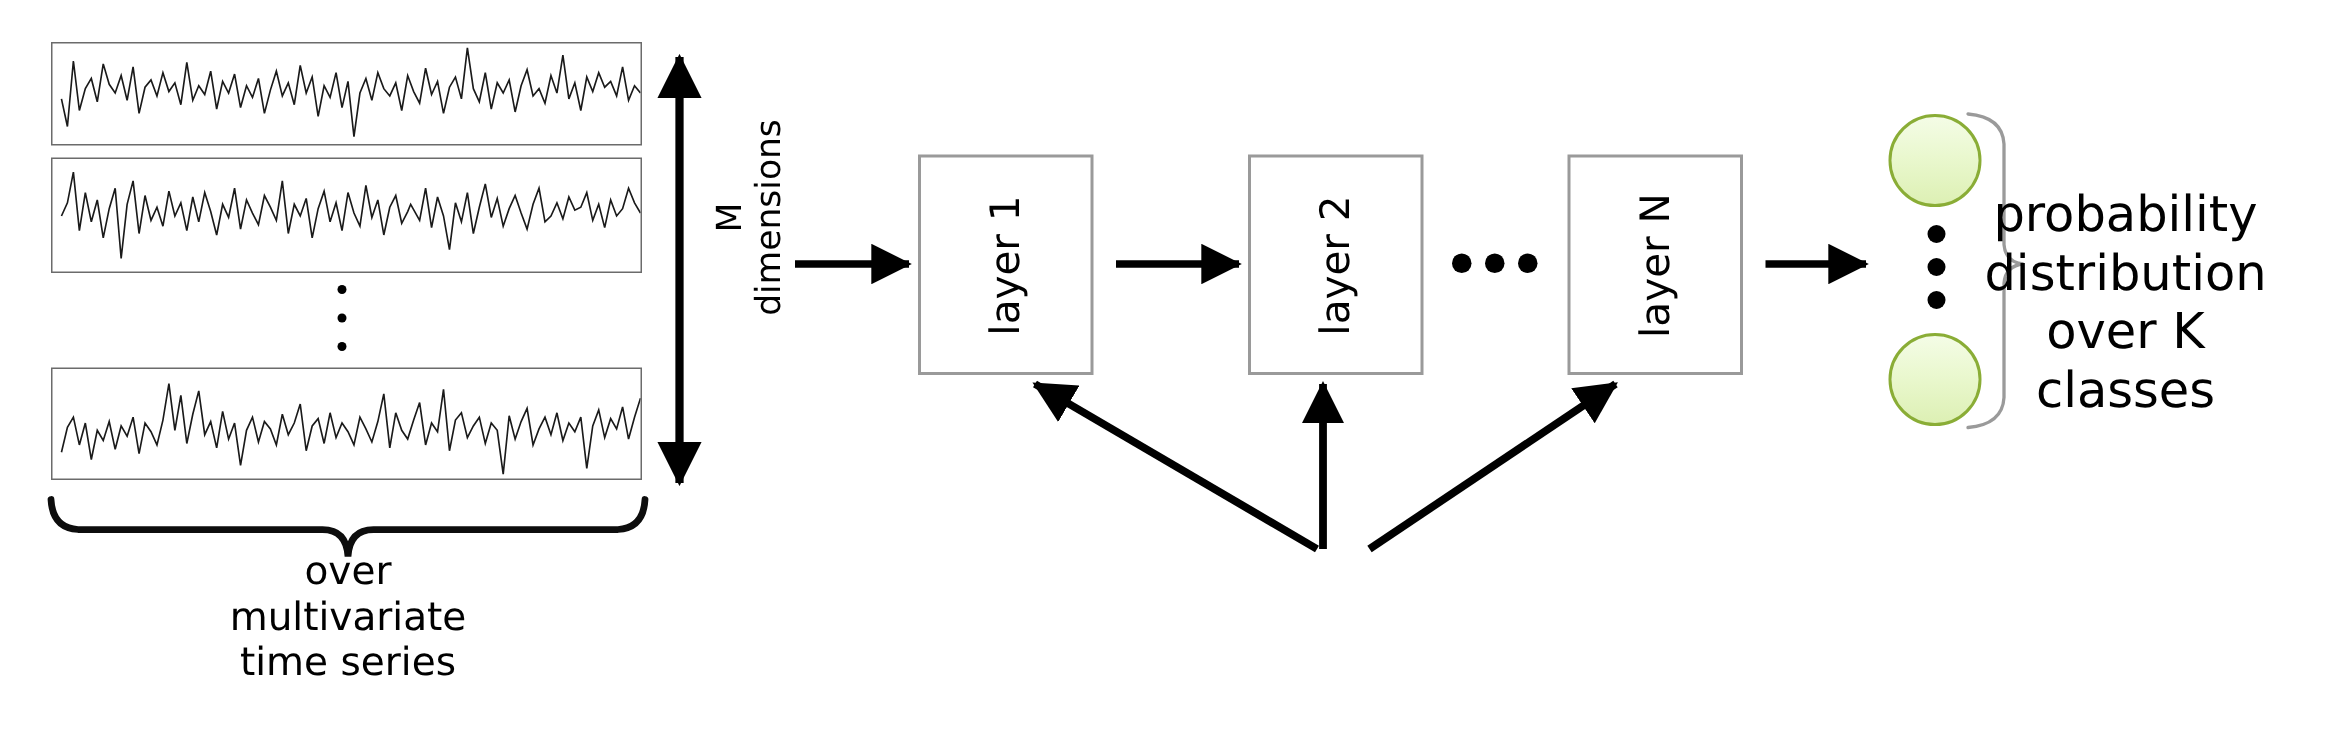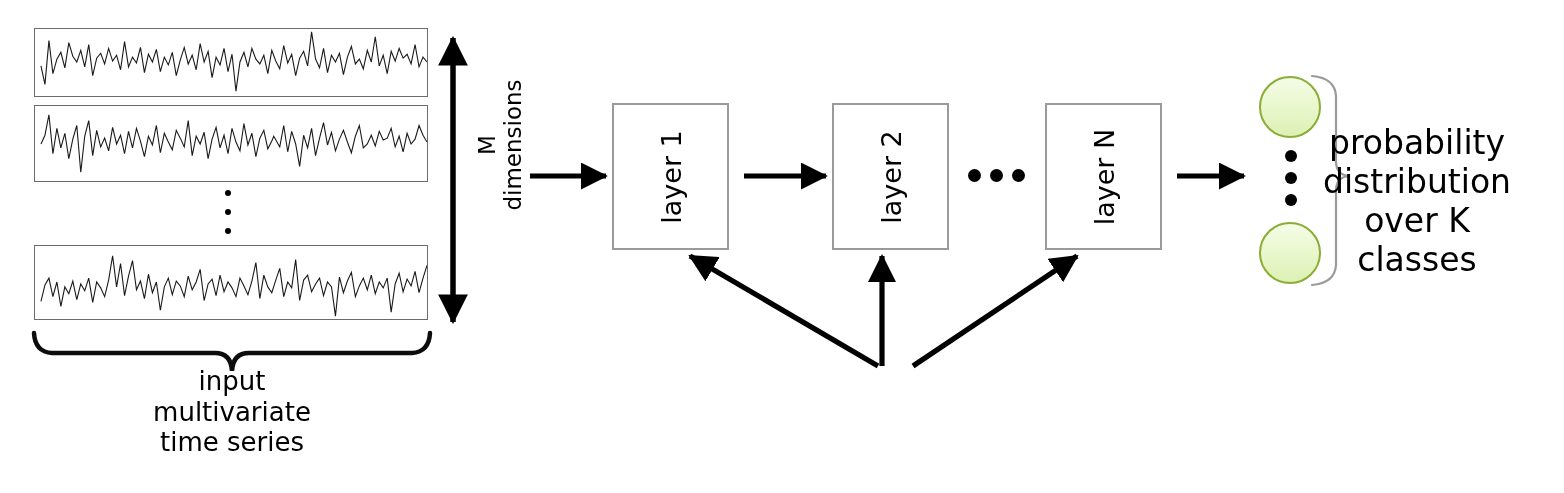--- a/index.html
+++ b/index.html
@@ -169,21 +169,21 @@
   <div class="node-circle" style="left:1259px; top:76px; width:62px; height:62px;"></div>
 
   <div>
     <div class="dot" style="left:1285px; top:150px; width:12px; height:12px;"></div>
     <div class="dot" style="left:1285px; top:172px; width:12px; height:12px;"></div>
     <div class="dot" style="left:1285px; top:194px; width:12px; height:12px;"></div>
   </div>
 
   <div class="node-circle" style="left:1259px; top:222px; width:62px; height:62px;"></div>
 
-  <div class="caption center" style="left:62px; top:366px; width:340px; font-size:26px;">input
+  <div class="caption center" style="left:62px; top:366px; width:340px; font-size:26px;">over
 multivariate
 time series</div>
 
 
   <div class="caption center" style="left:1314px; top:124px; width:206px; font-size:33px;">probability
 distribution
 over K classes</div>
 
 </div>
 

